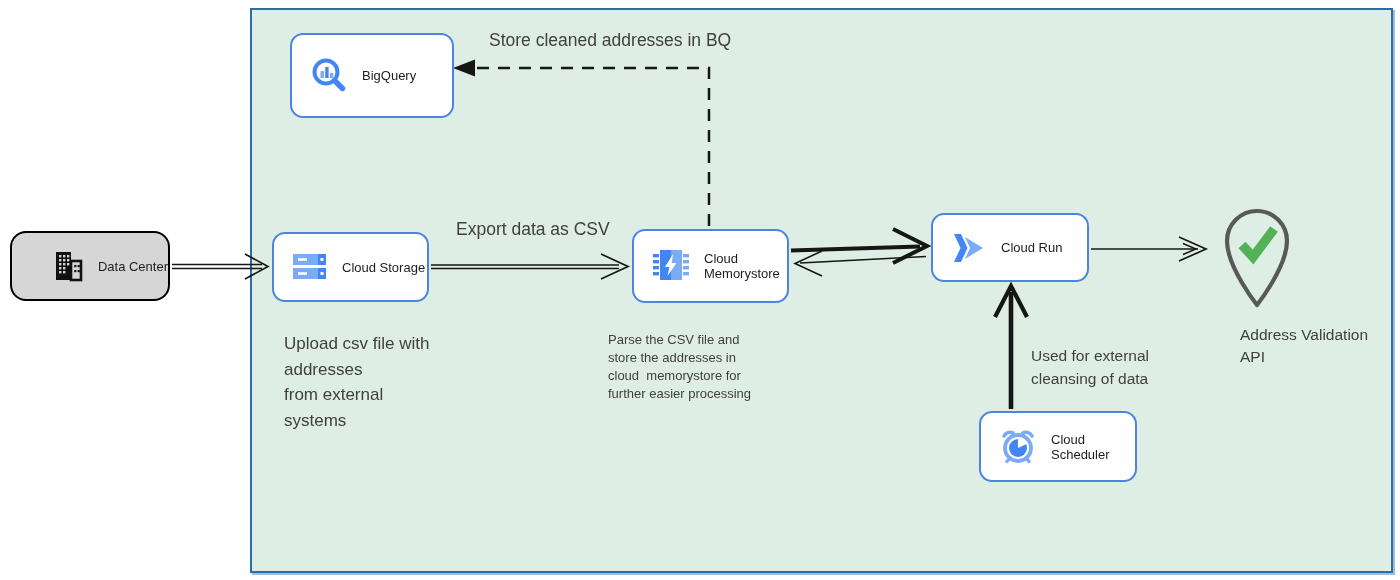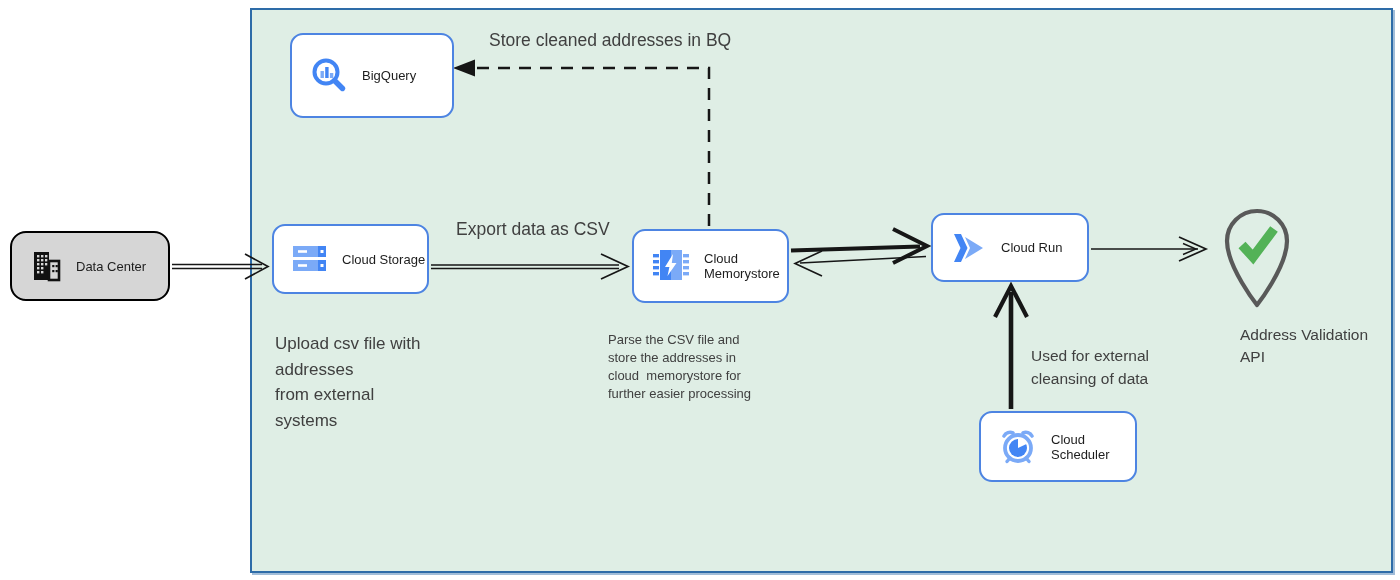--- a/index.html
+++ b/index.html
@@ -17,34 +17,34 @@
     position:absolute;display:flex;align-items:center;gap:13px;
     background:var(--node-fill);
     border:2px solid var(--node-border);
     border-radius:13px;padding-left:17px;box-sizing:border-box;
   }
   .node .label{font-size:13px;color:#1d1d1d;line-height:15px;white-space:pre-wrap;}
 
   .node-datacenter{
     left:10px;top:231px;width:160px;height:70px;
     background:var(--datacenter-fill);
-    border:2.5px solid #000;border-radius:16px;
+    border:2.5px solid #000;border-radius:16px;justify-content:flex-end;
   }
   .node-bigquery{left:290px;top:33px;width:164px;height:85px;}
-  .node-storage{left:272px;top:224px;width:157px;height:70px;}
+  .node-storage{left:272px;top:232px;width:157px;height:70px;}
   .node-memorystore{left:632px;top:229px;width:157px;height:74px;}
   .node-run{left:931px;top:213px;width:158px;height:69px;}
   .node-scheduler{left:931px;top:411px;width:158px;height:71px;margin-left:48px;}
 
   .icon{flex:0 0 auto;display:block;}
 
   .annotation{position:absolute;white-space:pre-wrap;color:#404040;}
   .ann-store-cleaned{left:489px;top:30px;font-size:17.5px;}
   .ann-export-csv{left:456px;top:219px;font-size:17.5px;}
-  .ann-upload{left:275px;top:331px;font-size:17px;line-height:25.5px;}
+  .ann-upload{left:284px;top:331px;font-size:17px;line-height:25.5px;}
   .ann-parse{left:608px;top:331px;font-size:13px;line-height:18px;}
   .ann-periodic{left:1031px;top:344px;font-size:15.5px;line-height:23px;}
   .ann-avapi{left:1240px;top:324px;font-size:15.5px;line-height:22px;}
 
   .connectors{position:absolute;left:0;top:0;pointer-events:none;}
   .pin-wrap{position:absolute;left:1221px;top:208px;}
 </style>
 </head>
 <body>
 

